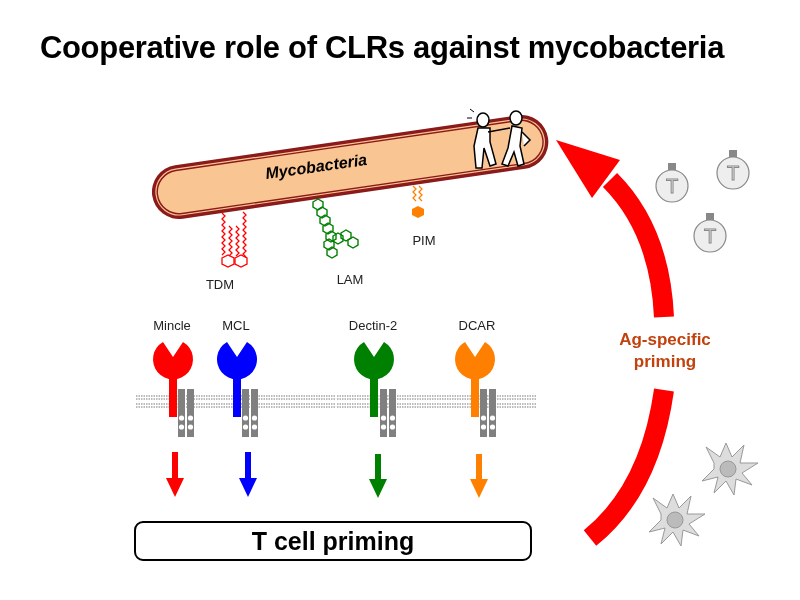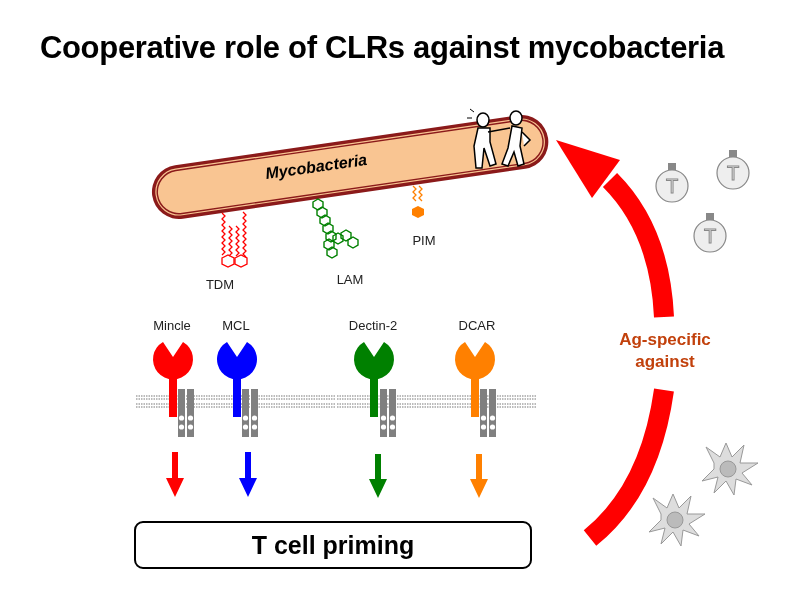--- a/index.html
+++ b/index.html
@@ -1,20 +1,20 @@
 <!DOCTYPE html>
 <html><head>
 <meta charset="utf-8">
 <style>
   html,body{margin:0;padding:0;background:#ffffff;}
   body{width:800px;height:600px;position:relative;overflow:hidden;font-family:"Liberation Sans",sans-serif;}
   .title{position:absolute;left:0;top:30px;width:764px;text-align:center;font-weight:bold;font-size:31px;color:#000;letter-spacing:-0.3px;}
   svg.main{position:absolute;left:0;top:0;}
   .lbl{font-family:"Liberation Sans",sans-serif;}
-  .box{position:absolute;left:134px;top:521px;width:398px;height:48px;border:2px solid #000;border-radius:9px;box-sizing:border-box;display:flex;align-items:center;justify-content:center;}
+  .box{position:absolute;left:134px;top:521px;width:398px;height:40px;border:2px solid #000;border-radius:9px;box-sizing:border-box;display:flex;align-items:center;justify-content:center;}
   .box span{font-weight:bold;font-size:25px;color:#000;}
   .ag{position:absolute;left:590px;top:329px;width:150px;text-align:center;font-weight:bold;font-size:17px;line-height:22px;color:#c2410c;}
 </style>
 </head>
 <body>
 
 <div class="title">Cooperative role of CLRs against mycobacteria</div>
 
 <svg class="main" width="800" height="600" viewBox="0 0 800 600">
   <defs>
@@ -153,18 +153,18 @@
     <circle cx="0" cy="0" r="8" fill="#bbb" stroke="#999"></circle>
   </g>
   <g transform="translate(675 520)">
     <path d="M-14 -6 L-22 -22 L-8 -12 L-2 -26 L4 -12 L16 -24 L12 -6 L30 -6 L14 4 L24 16 L8 10 L6 26 L-2 12 L-14 24 L-10 8 L-26 12 L-14 0 Z" fill="#ddd" stroke="#999" stroke-width="1"></path>
     <circle cx="0" cy="0" r="8" fill="#bbb" stroke="#999"></circle>
   </g>
 </svg>
 
 <div class="ag">
   <div>Ag-specific</div>
-  <div>against</div>
+  <div>priming</div>
 </div>
 
 <div class="box">
   <span>T cell priming</span>
 </div>
 
 </body></html>

